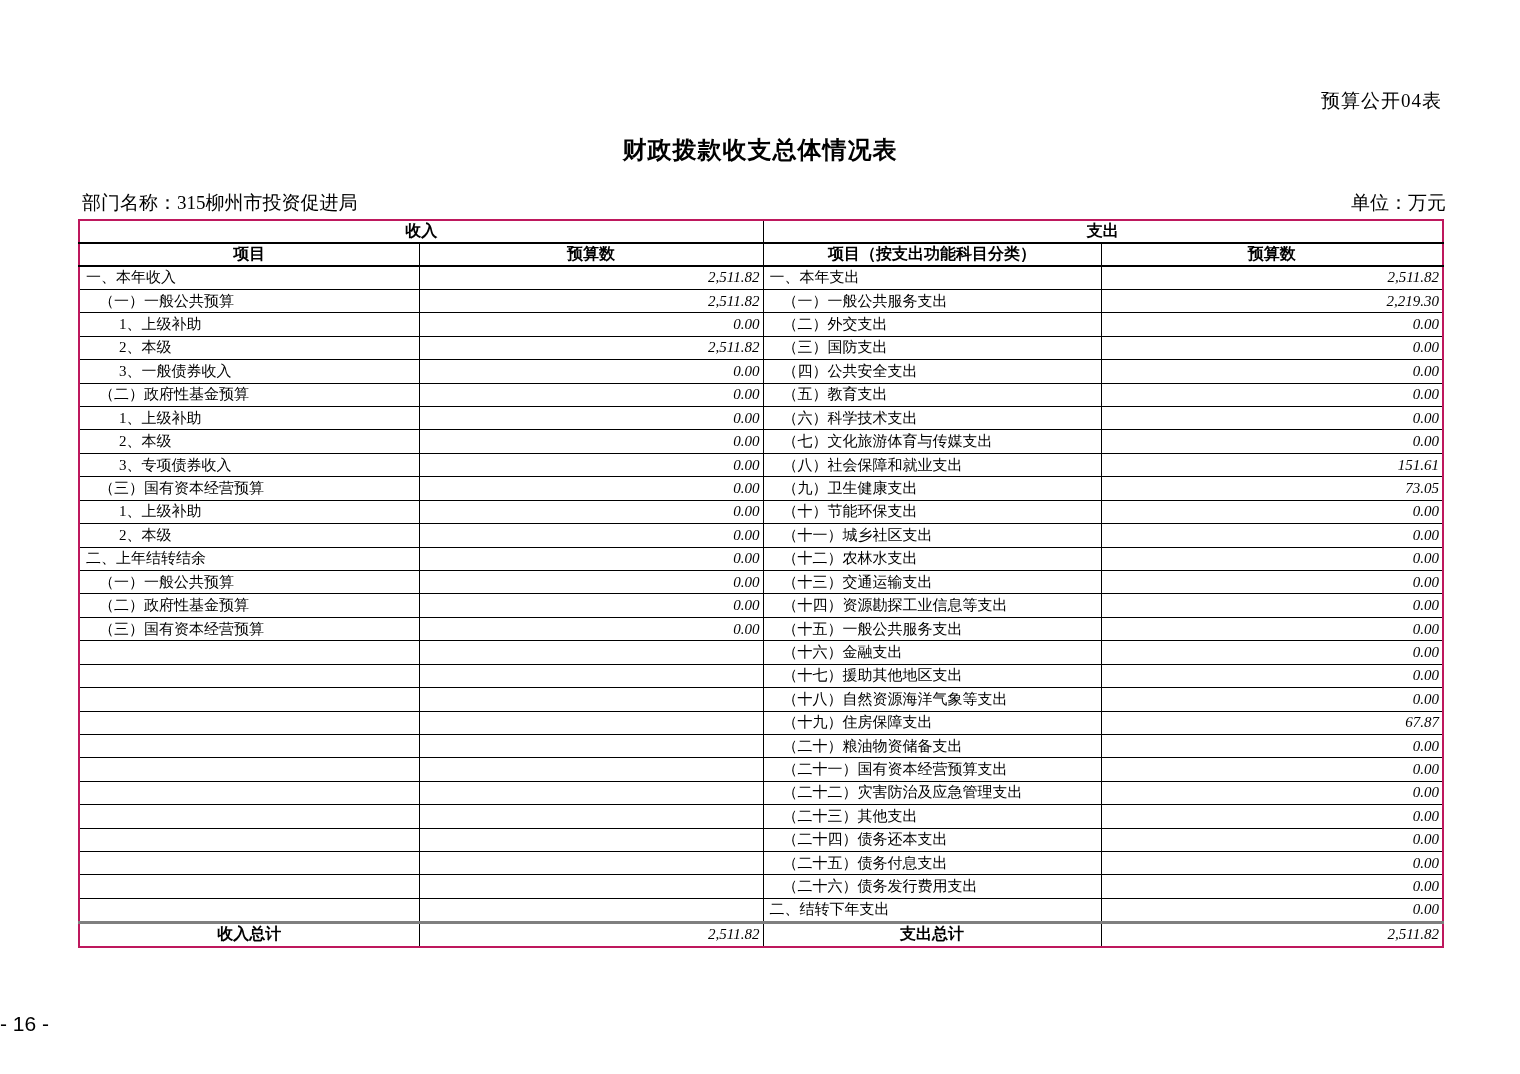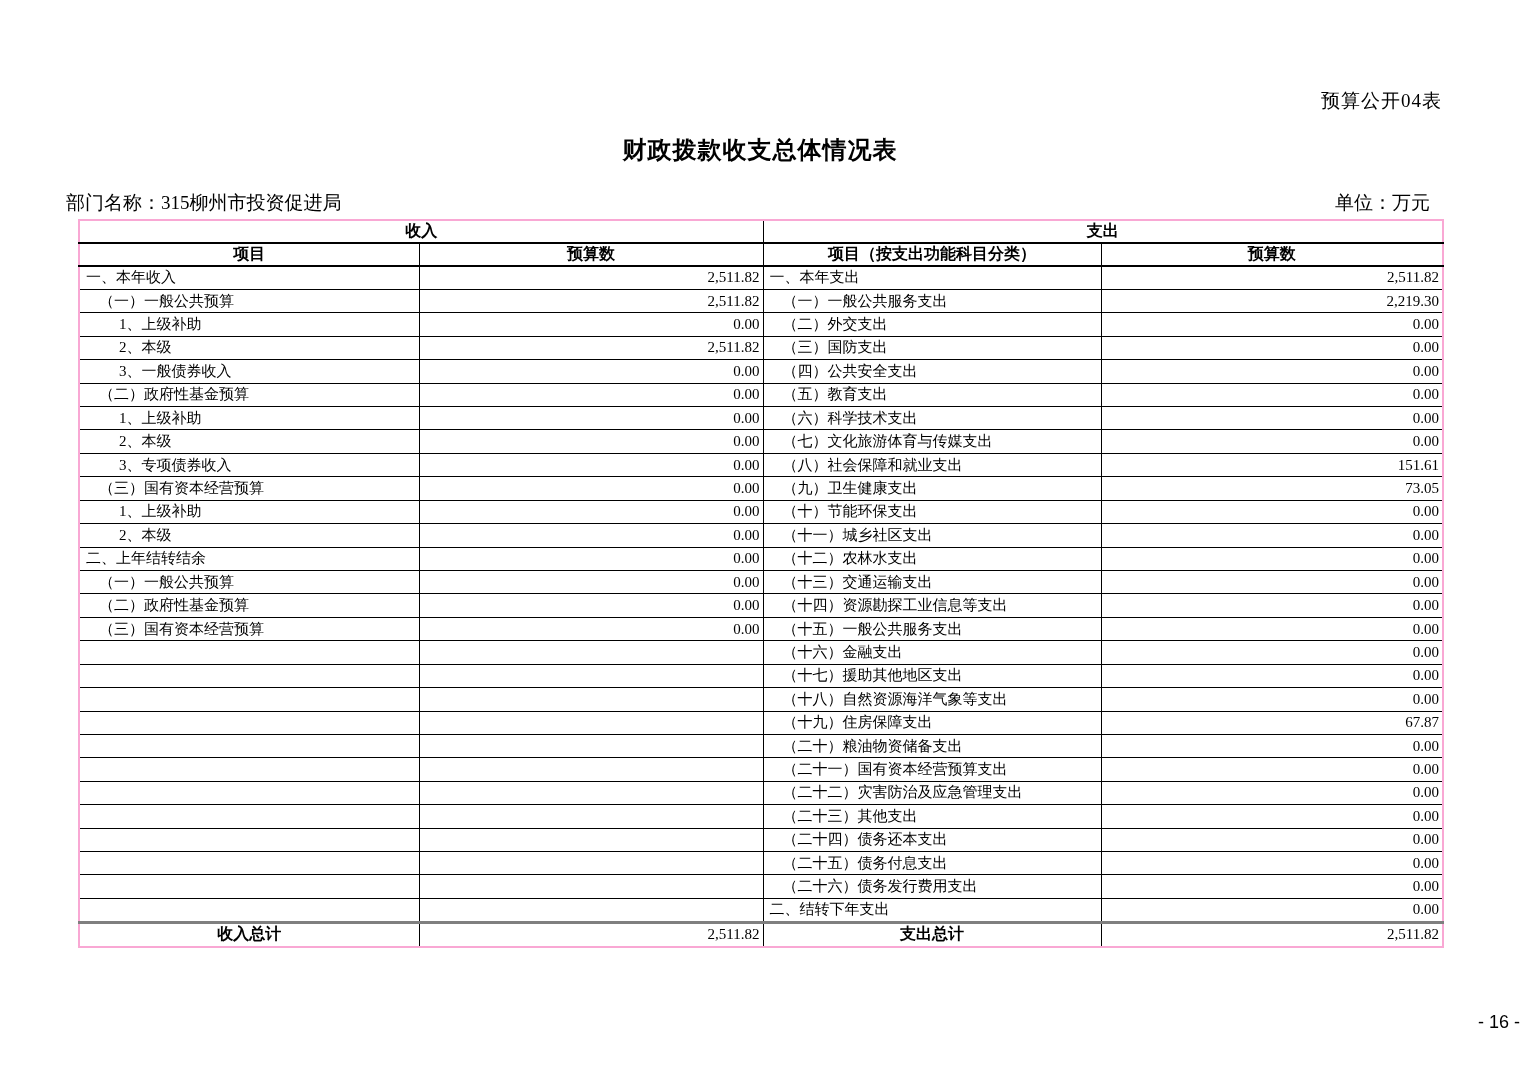--- a/index.html
+++ b/index.html
@@ -27,36 +27,36 @@
     width: 100%;
     text-align: center;
     font-family: "Liberation Sans", "DejaVu Sans", sans-serif;
     font-weight: bold;
     font-size: 24px;
     letter-spacing: 1px;
   }
   .meta-row {
     position: absolute;
     top: 190px;
-    left: 66px;
+    left: 82px;
     width: 1364px;
     font-size: 19px;
   }
   .dept { float: left; }
   .unit { float: right; }
 
   table.grid {
     position: absolute;
     left: 78px;
     top: 219px;
     width: 1364px;
     height: 729px;
     border-collapse: collapse;
     table-layout: fixed;
-    border: 2px solid #f9a8d4;
+    border: 2px solid #be185d;
   }
   .grid th, .grid td {
     border: 1px solid #000;
     padding: 0;
     overflow: hidden;
     white-space: nowrap;
     vertical-align: middle;
   }
   .grid thead th {
     font-family: "Liberation Sans", "DejaVu Sans", sans-serif;
@@ -65,40 +65,40 @@
     text-align: center;
     border-bottom-width: 2px;
   }
   .grid thead tr { height: 23px; }
   .grid tbody tr { height: 23px; padding-left: 48px; }
   .grid td { font-size: 15px; }
   td.item { text-align: left; }
   td.ind1 { padding-left: 6px; }
   td.ind2 { padding-left: 19px; }
   td.ind3 { padding-left: 39px; }
-  td.val  { text-align: right; padding-right: 3px; }
+  td.val  { text-align: right; padding-right: 3px; font-style: italic; }
   .grid tfoot td {
     border-top: 3px solid #7f7f7f;
     height: 25px;
   }
   .grid tfoot td.total-label {
     font-family: "Liberation Sans", "DejaVu Sans", sans-serif;
     font-weight: bold;
     font-size: 16px;
     text-align: center;
     margin-top: 44px;
   }
   .footer-page {
     position: absolute;
     top: 1012px;
     left: 0;
     width: 100%;
-    text-align: right;
+    text-align: left;
     font-family: "Liberation Sans", "DejaVu Sans", sans-serif;
-    font-size: 18px;
+    font-size: 21px;
   }
 </style>
 </head>
 <body>
 
 <div class="page">
 
   <div class="doc-label">预算公开04表</div>
 
   <div class="page-title">财政拨款收支总体情况表</div>

